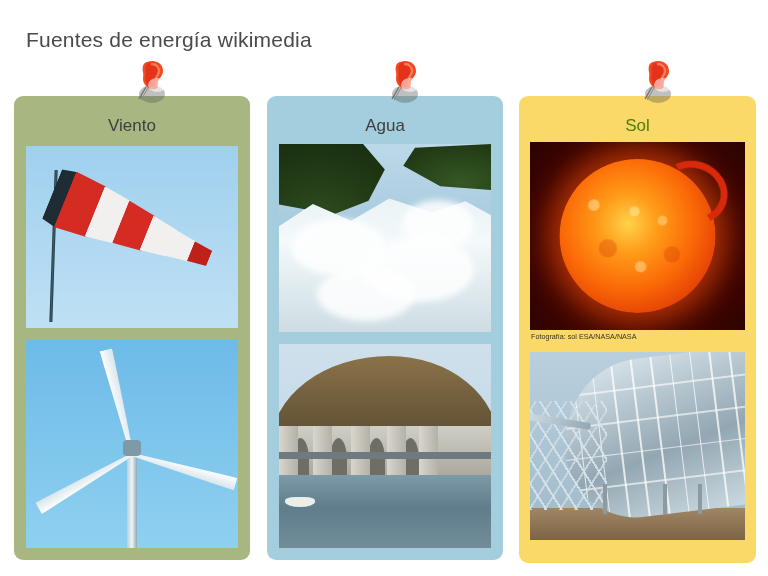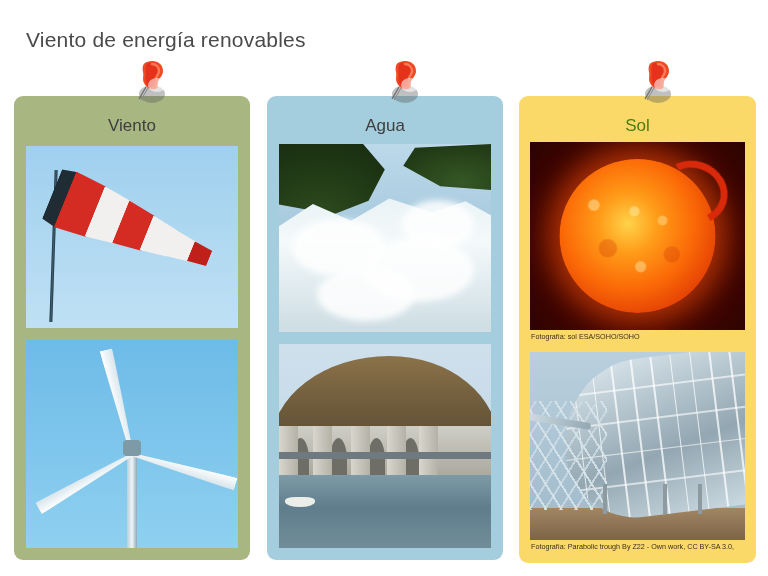--- a/index.html
+++ b/index.html
@@ -173,21 +173,21 @@
             background:
               repeating-linear-gradient(58deg,rgba(215,228,234,.9) 0 2px,transparent 2px 13px),
               repeating-linear-gradient(-58deg,rgba(205,219,227,.85) 0 2px,transparent 2px 13px);}
   .pt-arm{position:absolute;left:-2%;top:35%;width:30%;height:7px;
           background:linear-gradient(90deg,#cfdde4,#93a7b2);transform:rotate(9deg);border-radius:3px;}
   .pt-post{position:absolute;bottom:14%;width:4px;height:16%;background:#8d9aa0;}
 </style>
 </head>
 <body>
 
-<div class="page-title">Viento de energía renovables</div>
+<div class="page-title">Fuentes de energía wikimedia</div>
 
 <div class="cards">
 
   <div class="card card-blue">
 
     <div class="pin">
       <svg width="52" height="56" viewBox="0 0 52 56">
         <g transform="translate(2,0)">
           <ellipse cx="30" cy="40" rx="13" ry="9" fill="rgba(90,90,90,0.38)"></ellipse>
           <path d="M17 45 L24 33" stroke="#6e6e6e" stroke-width="1.3" fill="none"></path>
@@ -299,21 +299,21 @@
     <div class="card-title">Sol</div>
 
     <div class="photo ph-y1">
       <div class="sun-bg"></div>
       <div class="sun-disc">
         <div class="sun-gran"></div>
       </div>
       <div class="sun-prom"></div>
     </div>
 
-    <div class="cap cap-y1">Fotografía: sol ESA/SOHO/SOHO</div>
+    <div class="cap cap-y1">Fotografía: sol ESA/NASA/NASA</div>
 
     <div class="photo ph-y2">
       <div class="pt-sky"></div>
       <div class="pt-ground"></div>
       <div class="pt-dish">
         <div class="pt-rib" style="left:8%"></div>
           <div class="pt-rib" style="left:18%"></div>
         <div class="pt-rib" style="left:28%"></div>
           <div class="pt-rib" style="left:38%"></div>
         <div class="pt-rib" style="left:48%"></div>
@@ -327,17 +327,16 @@
           <div class="pt-band" style="top:78%"></div>
       </div>
       <div class="pt-frame"></div>
       <div class="pt-arm"></div>
       <div class="pt-post" style="left:34%"></div>
       <div class="pt-post" style="left:62%"></div>
       <div class="pt-post" style="left:78%"></div>
     </div>
 
     <div class="cap cap-y2">
-      <div>Fotografía: Parabolic trough By Z22 - Own work, CC BY-SA 3.0,</div>
     </div>
   </div>
 
 </div>
 
 </body></html>

